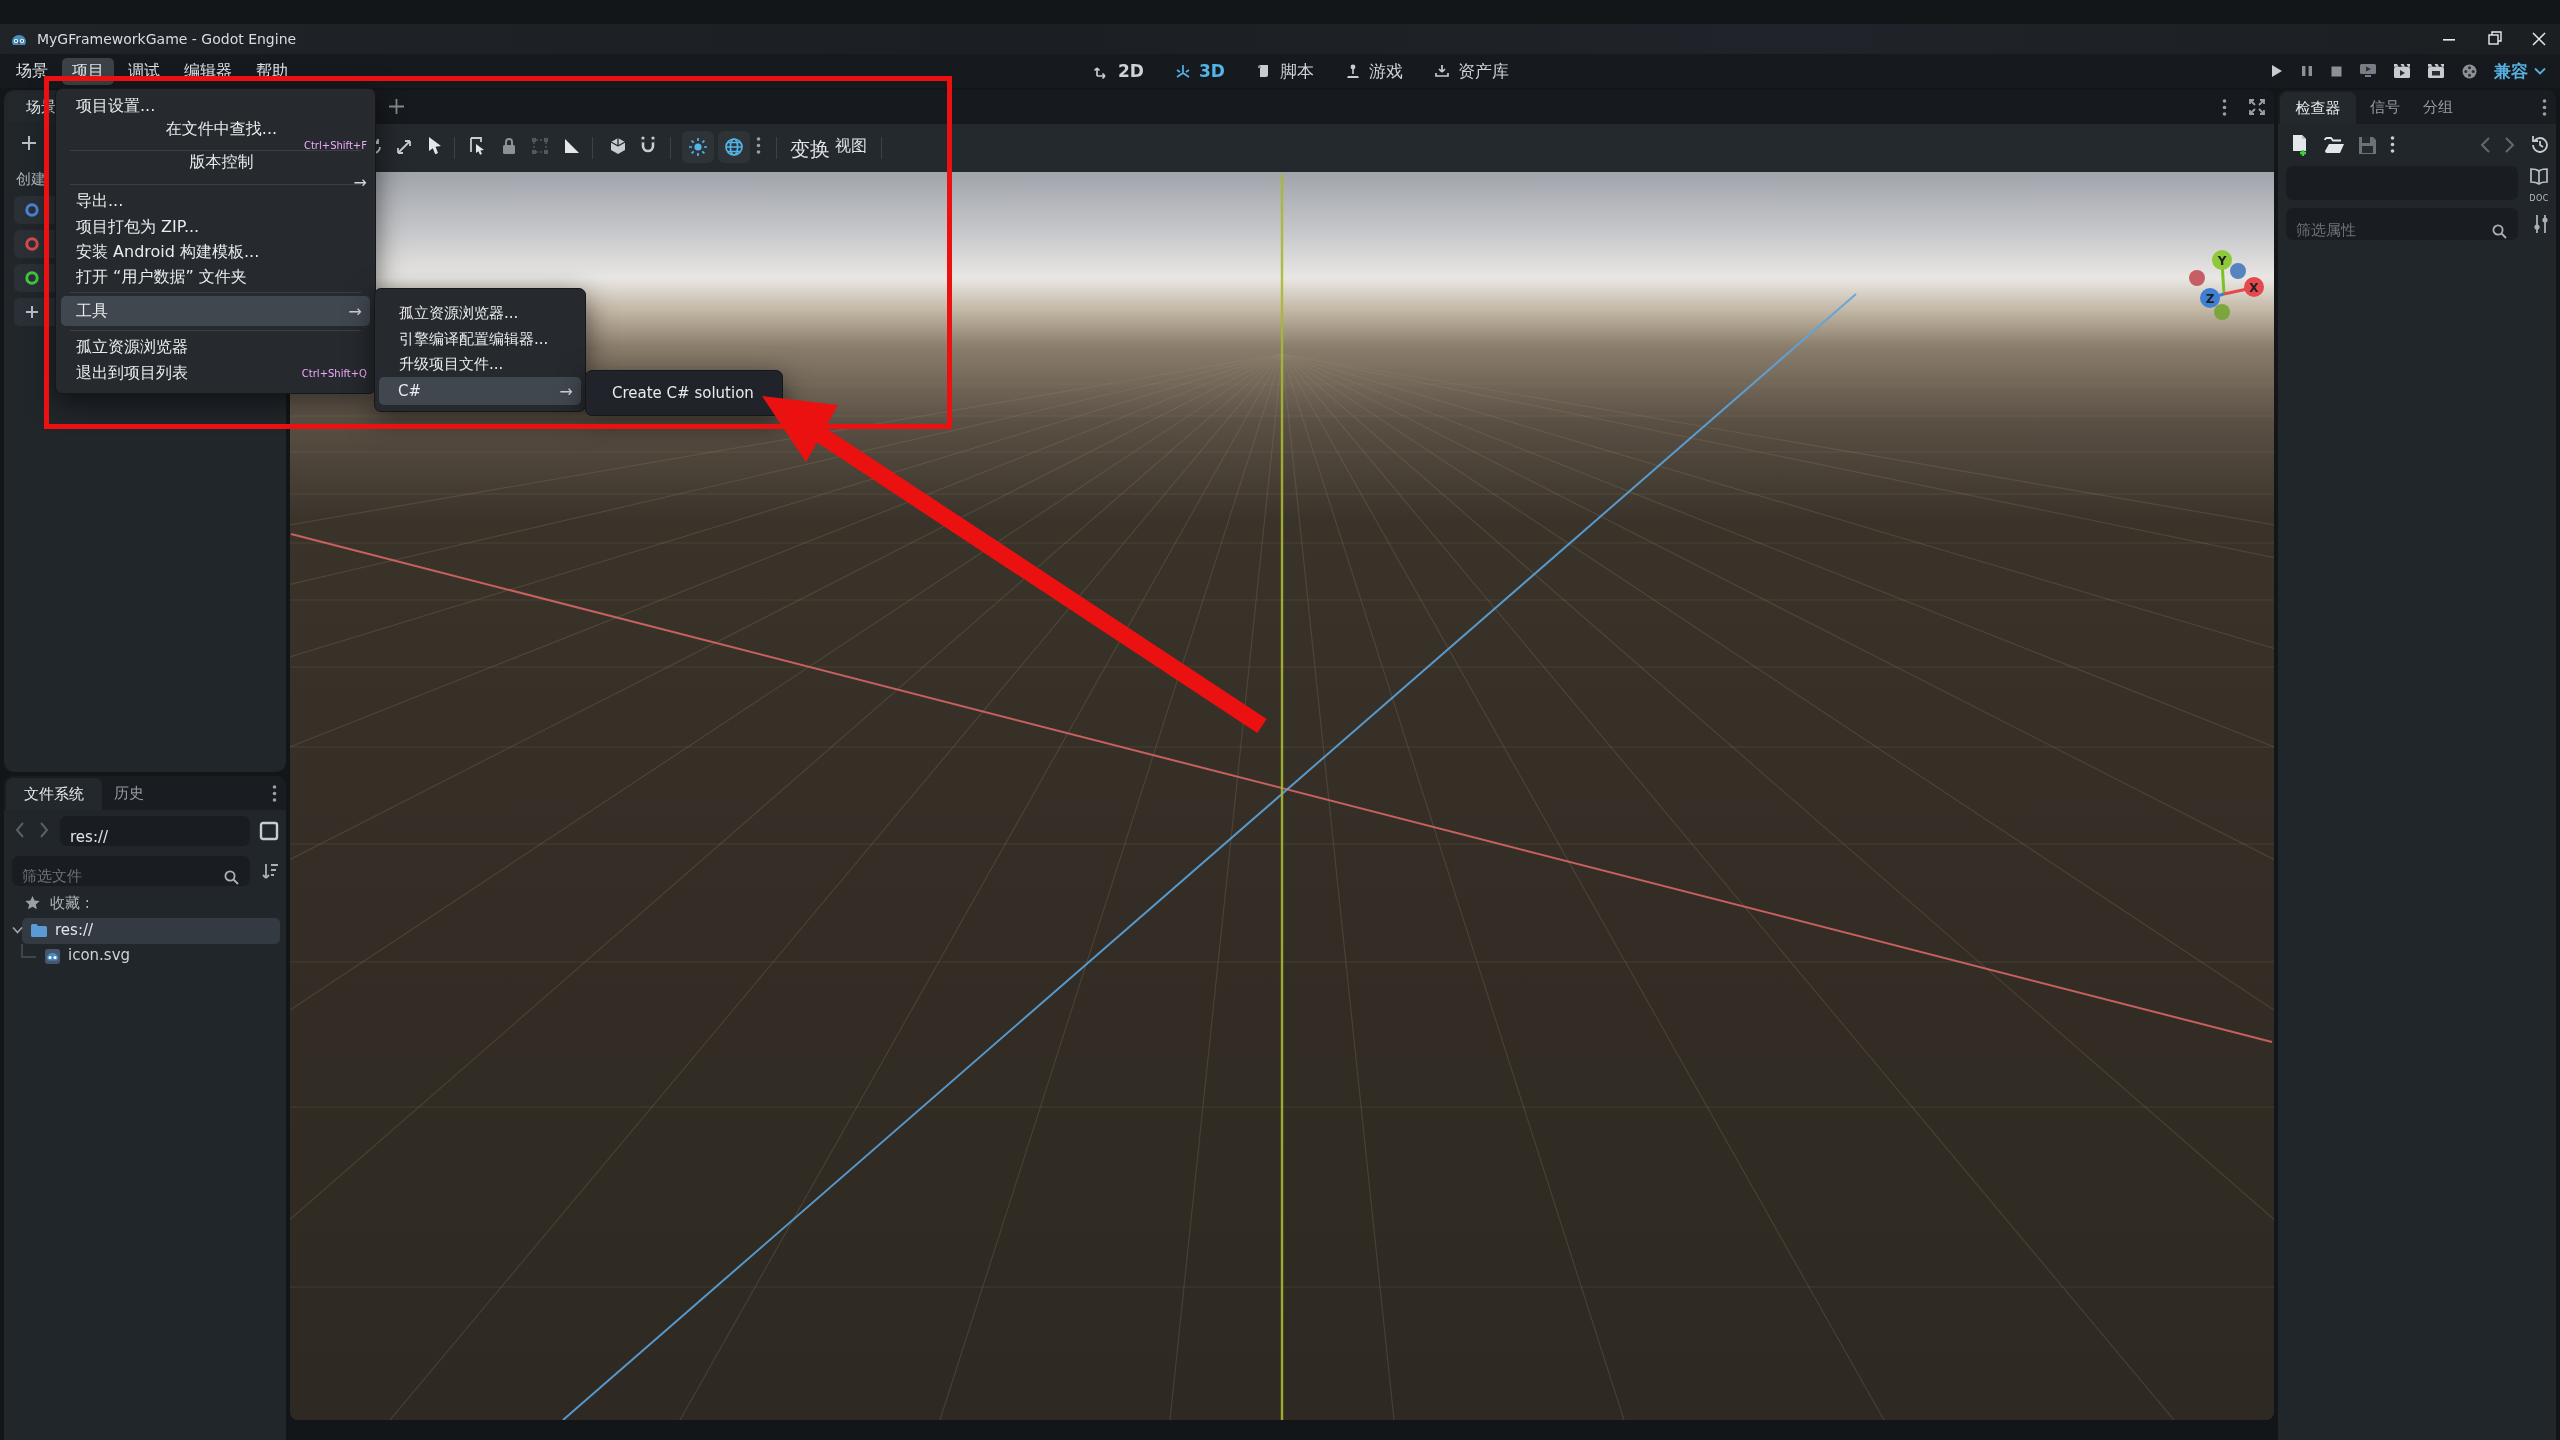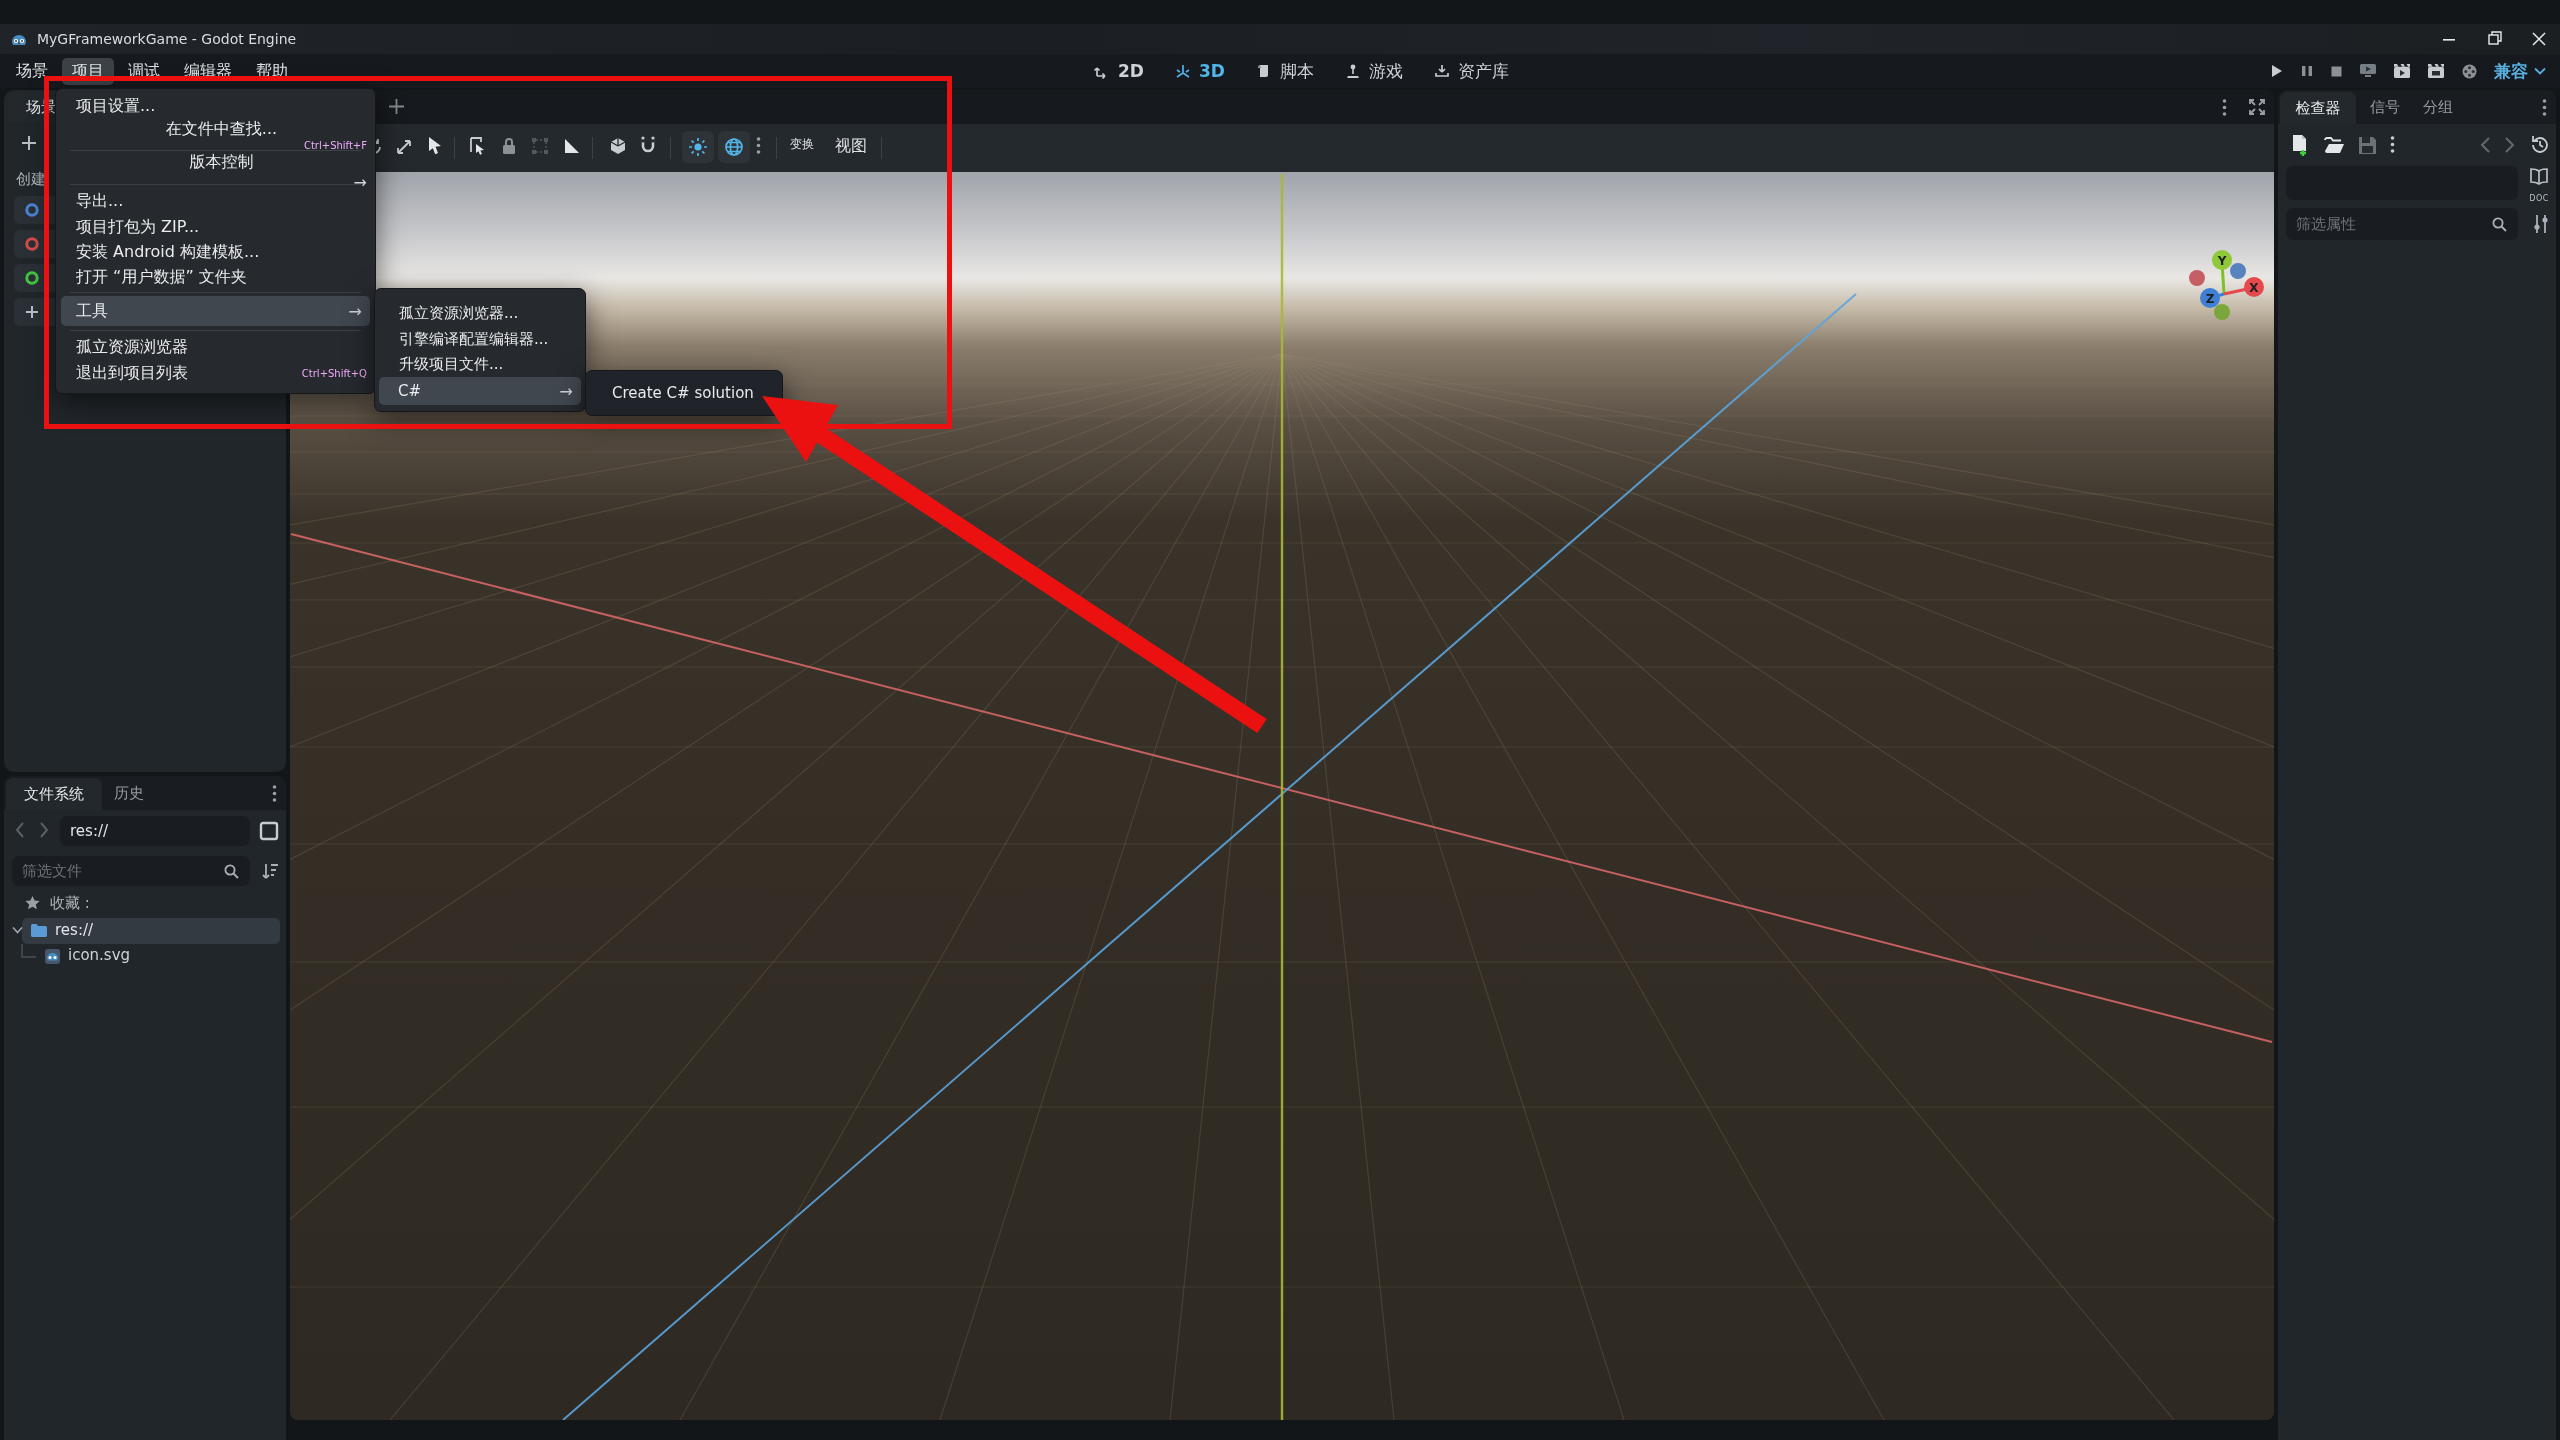--- a/index.html
+++ b/index.html
@@ -6,21 +6,21 @@
   #root{position:relative;width:2560px;height:1440px;overflow:hidden;background:#131619;
         font-family:"DejaVu Sans","Liberation Sans",sans-serif;color:#dfe3e7;margin-top:24px;
         -webkit-font-smoothing:antialiased;}
   .p{position:absolute;}
   .flex{display:flex;align-items:center;}
   .panel{background:#21262b;border-radius:10px;}
   .txt{white-space:nowrap;}
   .tabstrip{background:#191d21;}
   .tab-active{background:#23282d;border-radius:7px 7px 0 0;color:#e6e9eb;}
   .tab-idle{color:#969ca3;}
-  .inputbox{background:#191d21;border-radius:7px;display:flex;align-items:center;padding:0 10px;box-sizing:border-box;}
+  .inputbox{background:#191d21;border-radius:7px;display:flex;align-items:flex-end;padding:0 10px;box-sizing:border-box;}
   .placeholder{color:#6c727a;font-size:15px;}
   .mi-row{position:absolute;left:8px;right:8px;height:27px;display:flex;align-items:center;}
   .mi{font-size:16px;color:#e9ebed;white-space:nowrap;}
   .mi-short{margin-left:auto;font-size:10px;color:#f0abfc;white-space:nowrap;}
   .mi-arrow{margin-left:auto;color:#cfd3d8;font-size:16px;}
   .mi-sep{position:absolute;left:14px;right:14px;height:1px;background:#3b4046;}
   .hl{background:#41474f;border-radius:5px;}
   .popup{background:#26292e;border:1px solid #15171a;border-radius:7px;
          box-shadow:0 8px 28px rgba(0,0,0,.55);}
   .ic{display:inline-block;line-height:0;}
@@ -403,21 +403,21 @@
           </span>
       </span>
       <span class="ic p" style="left:466px;top:12px;">
           <svg width="5" height="19" viewBox="0 0 5 19">
             <circle cx="2.5" cy="3" r="1.8" fill="#9aa0a7"></circle>
             <circle cx="2.5" cy="9.5" r="1.8" fill="#9aa0a7"></circle>
             <circle cx="2.5" cy="16" r="1.8" fill="#9aa0a7"></circle>
           </svg>
         </span>
       <span class="vsep p" style="left:486px;top:13px;"></span>
-      <span class="p txt" style="left:500px;top:12px;font-size:12px;color:#dfe3e7;">变换</span>
+      <span class="p txt" style="left:500px;top:12px;font-size:20px;color:#dfe3e7;">变换</span>
       <span class="p txt" style="left:545px;top:12px;font-size:16px;color:#dfe3e7;">视图</span>
       <span class="vsep p" style="left:591px;top:13px;"></span>
     </div>
 
     <div class="p" style="left:0;top:82px;width:1984px;height:1248px;
          background:linear-gradient(#a0a4ab 0%,#c8c9cc 5%,#e9e7e4 8.5%,#c4b8a6 11%,#8a7d6c 14%,#5a5044 20%,#3a332a 28%,#332d25 60%,#2e2922 100%);">
       <svg class="p" style="left:0;top:0;" width="1984" height="1248" viewBox="0 0 1984 1248">
         <g stroke="rgba(155,140,115,0.22)" stroke-width="1.2">
           <line x1="992" y1="182" x2="-5200" y2="1248"></line>
             <line x1="992" y1="182" x2="-3600" y2="1248"></line>

